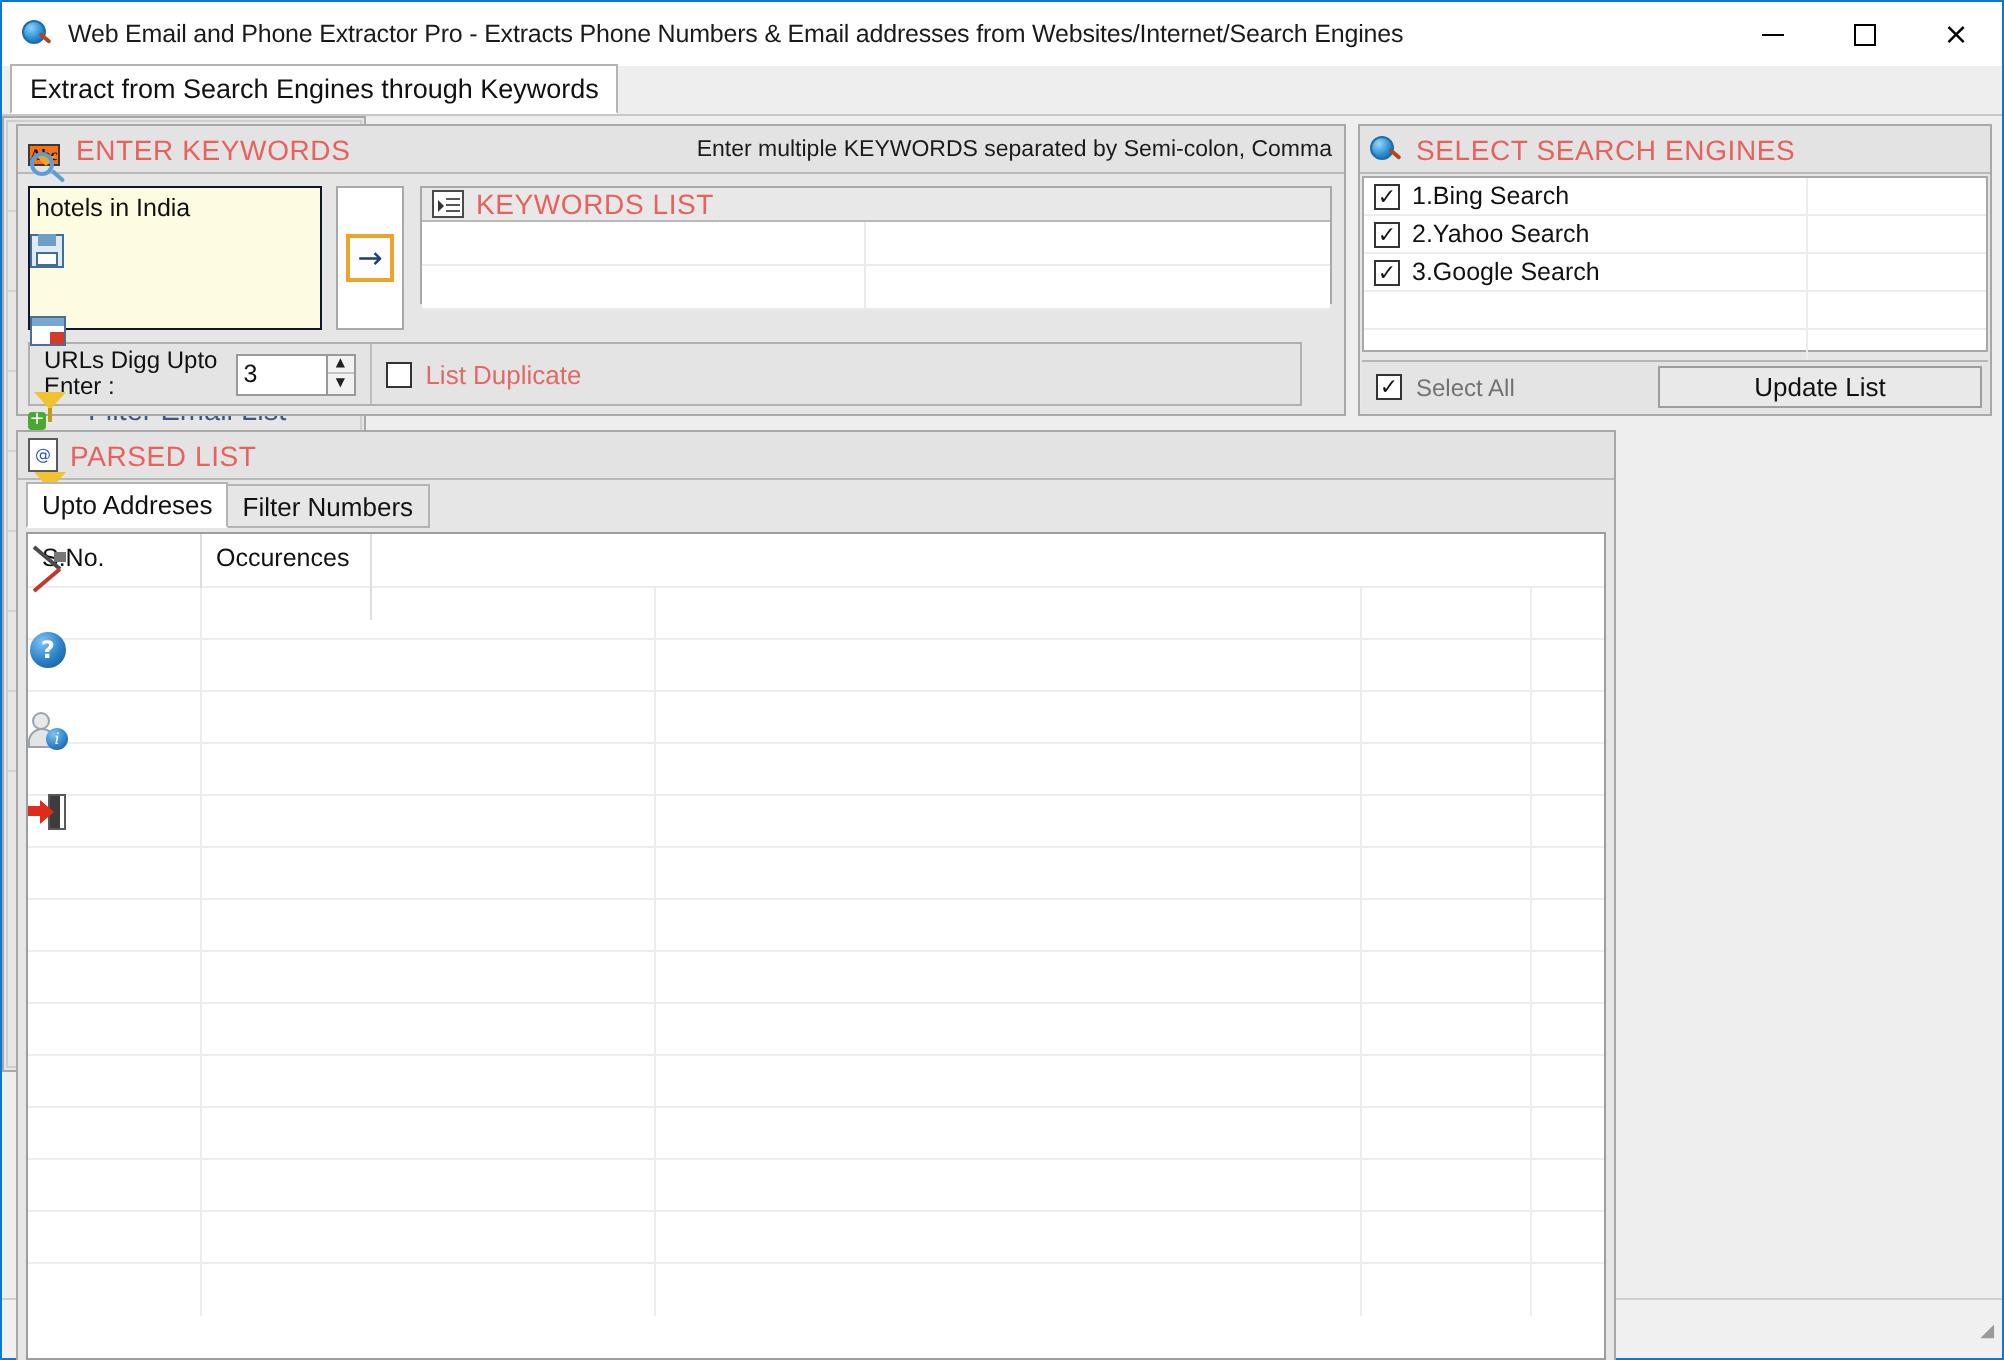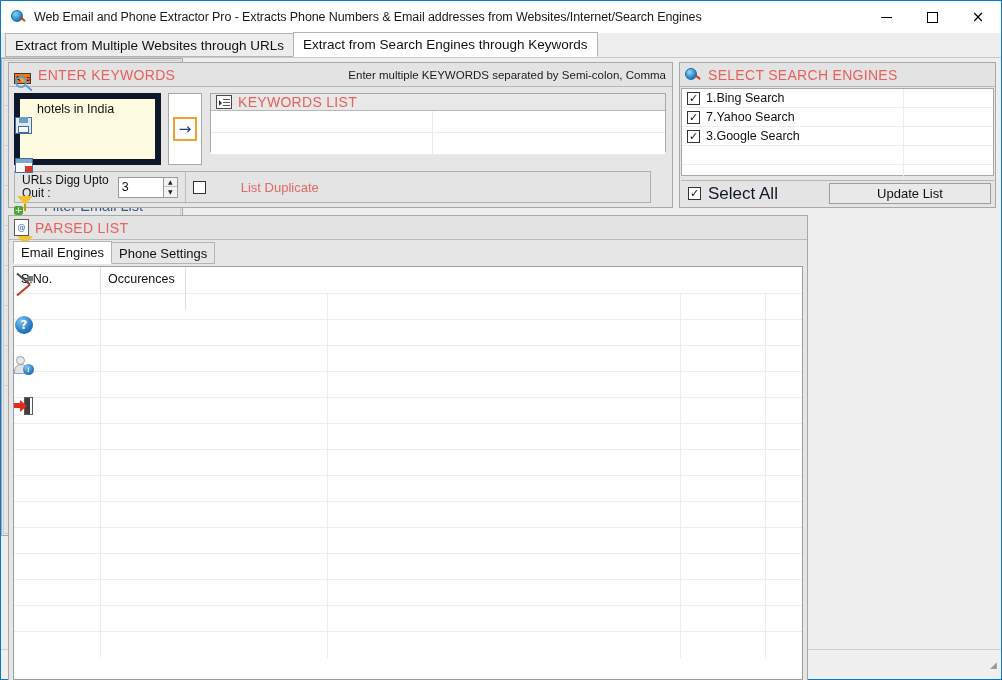--- a/index.html
+++ b/index.html
@@ -97,32 +97,32 @@
   }
 
   
   #kwPanel { left: 7px; top: 4px; width: 665px; height: 146px; }
   .kw-icon {
     width: 18px; height: 16px; position: relative; flex: 0 0 18px;
   }
   .kw-icon .abcbox {
     width: 18px; height: 11px; border: 1px solid #3a3a3a; background: #f97316;
     font-size: 8px; line-height: 10px; text-align: right; font-weight: bold; color: #111;
-    font-family: Liberation Sans, sans-serif;
+    font-family: Liberation Serif, serif;
   }
   .kw-icon .tri {
     position: absolute; left: 4px; top: 11px;
     width: 0; height: 0; border-left: 5px solid transparent; border-right: 5px solid transparent;
     border-top: 5px solid #f0a32a;
   }
   .kw-row { display: flex; padding: 6px 5px 0 5px; }
   .kw-textarea {
     width: 147px; height: 72px;
-    background: #fdfbe0; border: 6px solid #0f172a;
-    font-size: 12.5px; color: #111; padding: 3px 17px;
+    background: #fdfbe0; border: 1px solid #0f172a;
+    font-size: 12.5px; color: #111; padding: 3px 3px;
     resize: none; outline: none;
     font-family: "Liberation Sans", sans-serif;
     overflow: hidden;
   }
   .arrow-box {
     width: 34px; height: 72px; margin-left: 7px;
     border: 1px solid #a8a8a8; background: #fff;
     display: flex; align-items: center; justify-content: center;
   }
   .arrow-btn {
@@ -159,21 +159,21 @@
   .kwlist-row > div:first-child { width: 222px; border-right: 1px solid #ebebeb; }
   .kwlist-row > div:last-child { flex: 1 1 auto; }
 
   
   .opt-strip {
     position: absolute; left: 5px; right: 21px; bottom: 4px; height: 32px;
     border: 1px solid #b0b0b0; background: #e4e4e4;
     display: flex; align-items: stretch;
   }
   .opt-cell { display: flex; align-items: center; padding: 0 7px; border-right: 1px solid #bdbdbd; }
-  .opt-cell:last-child { border-right: none; gap: 28px; }
+  .opt-cell:last-child { border-right: none; }
   .opt-label { font-size: 12px; color: #111; line-height: 13px; white-space: nowrap; }
   .spinner { display: flex; margin-left: 9px; }
   .spin-input {
     width: 45px; height: 21px; border: 1px solid #9a9a9a; border-right: none;
     background: #fff; font-size: 12.5px; color: #111; padding-left: 3px;
     outline: none; font-family: "Liberation Sans", sans-serif;
   }
   .spin-btns {
     width: 15px; height: 21px; border: 1px solid #9a9a9a; background: #f2f2f2;
     display: flex; flex-direction: column;
@@ -204,21 +204,21 @@
   .se-row { height: 19px; display: flex; align-items: center; border-bottom: 1px solid #ececec; }
   .se-row .c1 { width: 222px; display: flex; align-items: center; padding-left: 5px; border-right: 1px solid #ececec; height: 100%; }
   .se-row .c2 { flex: 1 1 auto; height: 100%; }
   .se-name { font-size: 12.5px; color: #111; margin-left: 6px; }
   .se-foot {
     position: absolute; left: 1px; right: 1px; bottom: 1px; height: 26px;
     background: #e4e4e4; border-top: 1px solid #b6b6b6;
     display: flex; align-items: center;
   }
   .se-foot .sa { display: flex; align-items: center; padding-left: 7px; width: 148px; }
-  .sa-label { font-size: 17px; color: #0f172a; margin-left: 7px; }
+  .sa-label { font-size: 12px; color: #737373; margin-left: 7px; }
   .update-btn {
     flex: 1 1 auto; margin: 2px 3px 2px 0; height: 21px;
     border: 1px solid #9d9d9d; background: #e9e9e9;
     display: flex; align-items: center; justify-content: center;
     font-size: 13px; color: #111;
   }
 
   
   #plPanel { left: 7px; top: 157px; width: 800px; height: 478px; }
   .pl-icon {
@@ -316,21 +316,20 @@
       <div class="win-btn">
           <span class="glyph-max"></span>
         </div>
       <div class="win-btn">
           <span class="glyph-close">×</span>
         </div>
     </div>
   </div>
 
   <div class="tabstrip">
-    <div class="tab">Extract from Multiple Websites through URLs</div>
     <div class="tab active">Extract from Search Engines through Keywords</div>
   </div>
 
   <div class="body">
 
     <div class="panel" id="kwPanel">
       <div class="panel-head">
         <span class="kw-icon">
           <span class="abcbox">Abc</span><span class="tri"></span>
         </span>
@@ -360,21 +359,21 @@
               <div></div>
             </div>
           </div>
         </div>
       </div>
 
       <div class="opt-strip">
         <div class="opt-cell">
           <span class="opt-label">
             <span>URLs Digg Upto</span><br>
-            <span>Quit :</span>
+            <span>Enter :</span>
           </span>
           <span class="spinner">
             <input class="spin-input" value="3" style="">
             <span class="spin-btns">
               <span>▲</span>
               <span>▼</span>
             </span>
           </span>
         </div>
 
@@ -398,21 +397,21 @@
         <div class="se-row">
           <span class="c1">
               <span class="cbox">✓</span>
               <span class="se-name">1.Bing Search</span>
             </span>
           <span class="c2"></span>
         </div>
         <div class="se-row">
           <span class="c1">
               <span class="cbox">✓</span>
-              <span class="se-name">7.Yahoo Search</span>
+              <span class="se-name">2.Yahoo Search</span>
             </span>
           <span class="c2"></span>
         </div>
         <div class="se-row">
           <span class="c1">
               <span class="cbox">✓</span>
               <span class="se-name">3.Google Search</span>
             </span>
           <span class="c2"></span>
         </div>
@@ -434,22 +433,22 @@
       </div>
     </div>
 
     <div class="panel" id="plPanel">
       <div class="panel-head">
         <span class="pl-icon">@</span>
         <span class="panel-title">PARSED LIST</span>
       </div>
 
       <div class="pl-tabs">
-        <div class="pl-tab active">Email Engines</div>
-        <div class="pl-tab">Phone Settings</div>
+        <div class="pl-tab active">Upto Addreses</div>
+        <div class="pl-tab">Filter Numbers</div>
       </div>
 
       <div class="grid-wrap">
         <div class="grid-head">
           <div class="col1">S.No.</div>
           <div class="col4">Occurences</div>
           <div class="col5"></div>
         </div>
         <div id="gridRows">
             <div class="grid-row">

